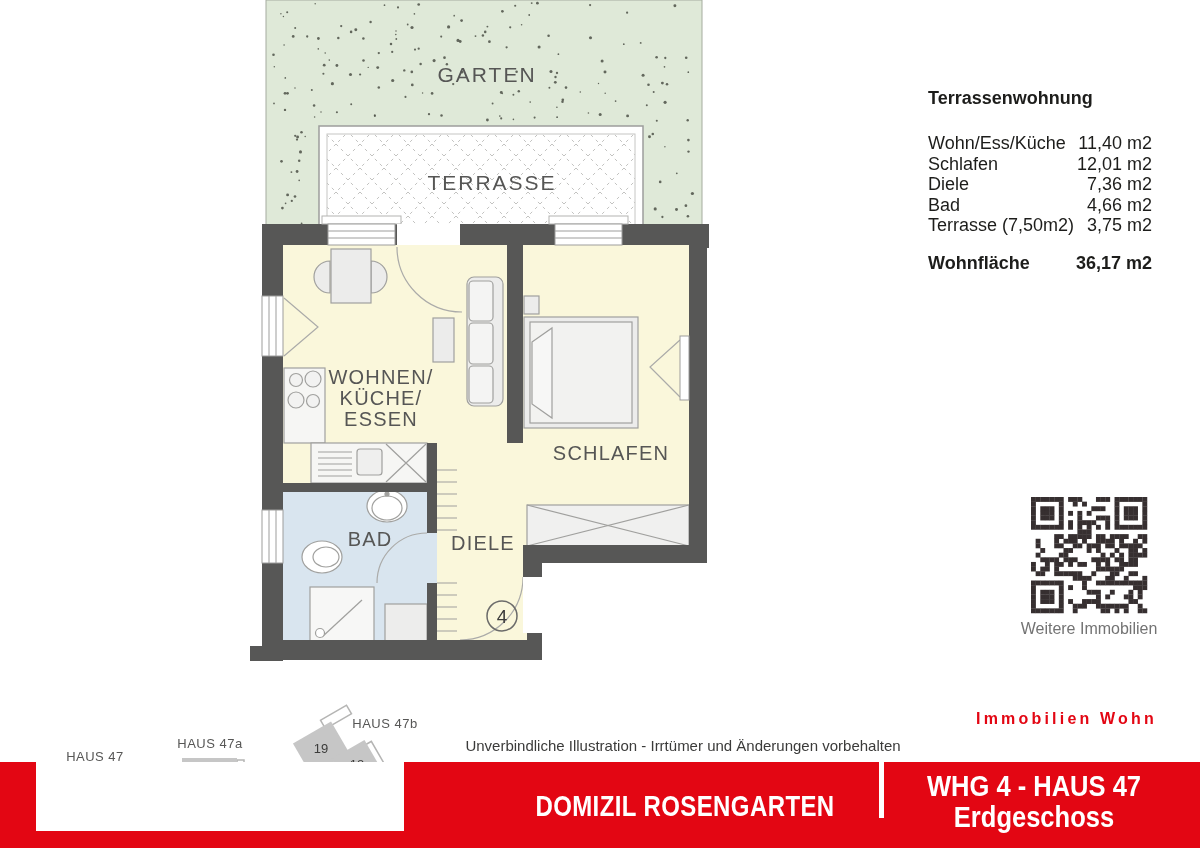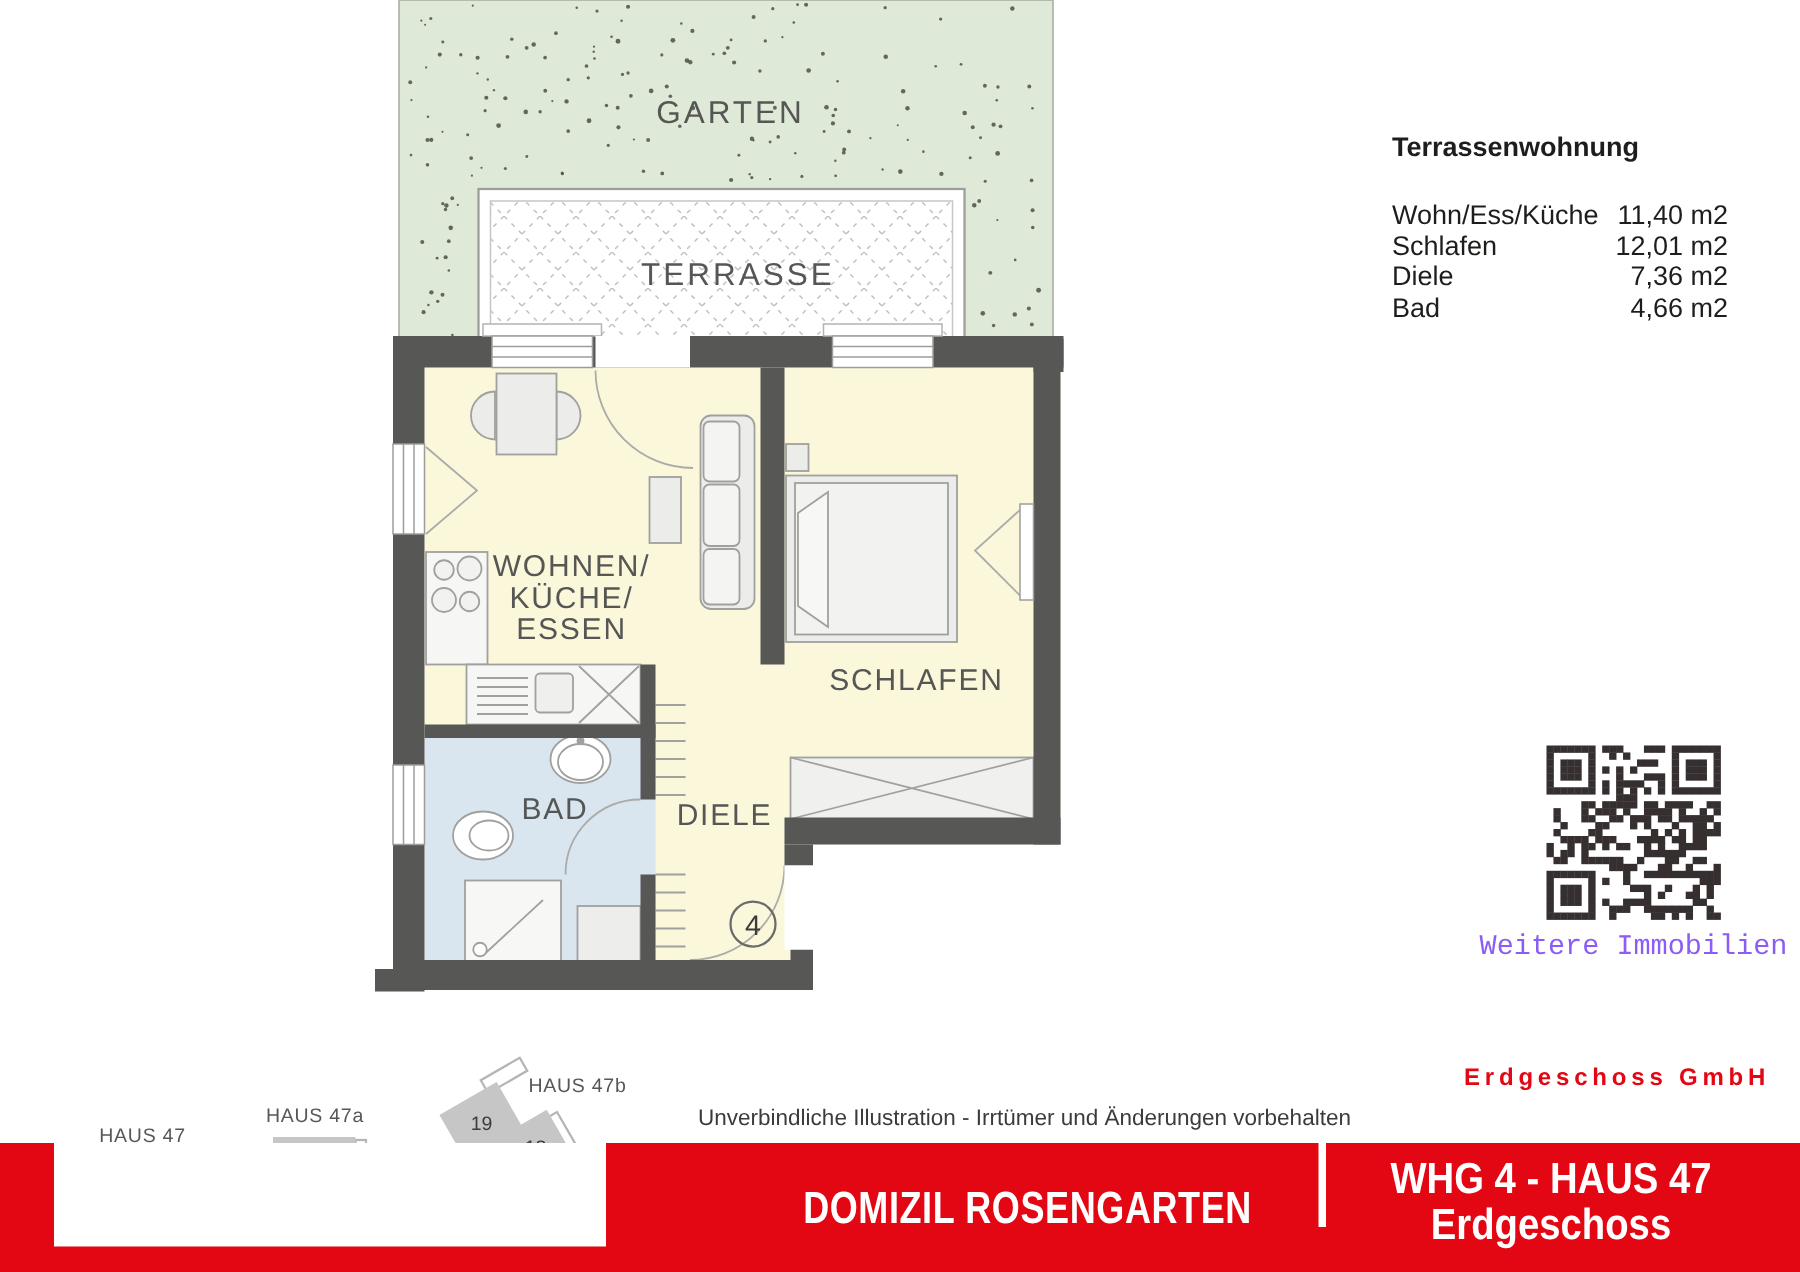--- a/index.html
+++ b/index.html
@@ -14,21 +14,21 @@
   .mini-num-hl{fill:#ffffff;font-size:13px;font-weight:bold;}
 
   
   .area-table{position:absolute;left:928px;top:88px;width:224px;color:#1d1d1b;}
   .area-table .title{font-size:18px;font-weight:bold;}
   .area-table .rows{margin-top:24px;}
   .area-row{display:flex;justify-content:space-between;font-size:18px;line-height:20.5px;}
   .area-total{display:flex;justify-content:space-between;font-size:18px;font-weight:bold;margin-top:17px;}
 
   .qr-caption{position:absolute;left:1089px;top:620px;transform:translateX(-50%);
-              font-size:19px;color:#8b5cf6;white-space:nowrap;font-family:Liberation Mono, monospace;}
+              font-size:16px;color:#737373;white-space:nowrap;}
 
   
   .redbar{position:absolute;left:0;top:762px;width:1200px;height:86px;background:#e30613;}
   .notch{position:absolute;left:36px;top:762px;width:368px;height:69px;background:#ffffff;}
   .divider{position:absolute;left:879px;top:762px;width:5px;height:56px;background:#ffffff;}
   .disclaimer{position:absolute;left:683px;top:737px;transform:translateX(-50%);
               font-size:15px;color:#3b3b3a;white-space:nowrap;text-align:center;}
   .project-title{position:absolute;left:685px;top:789px;transform:translateX(-50%) scaleX(0.8);
                  font-size:30px;font-weight:bold;color:#ffffff;white-space:nowrap;letter-spacing:0.5px;}
   .whg-panel{position:absolute;left:884px;top:771px;width:300px;text-align:center;color:#ffffff;}
@@ -733,31 +733,39 @@
       <span>12,01 m2</span>
     </div>
     <div class="area-row">
       <span>Diele</span>
       <span>7,36 m2</span>
     </div>
     <div class="area-row">
       <span>Bad</span>
       <span>4,66 m2</span>
     </div>
+    <div class="area-row">
+      <span>Terrasse (7,50m2)</span>
+      <span>3,75 m2</span>
+    </div>
+  </div>
+  <div class="area-total">
+    <span>Wohnfläche</span>
+    <span>36,17 m2</span>
   </div>
 </div>
 
 <div class="qr-caption">Weitere Immobilien</div>
 
 <div class="redbar"></div>
 <div class="notch"></div>
 <div class="divider"></div>
 <div class="disclaimer">Unverbindliche Illustration - Irrtümer und Änderungen vorbehalten</div>
 <div class="project-title">DOMIZIL ROSENGARTEN</div>
 <div class="whg-panel">
   <div class="l1">WHG 4 - HAUS 47</div>
   <div class="l2">Erdgeschoss</div>
 </div>
 <div class="brand">
-  <div class="bs">Erdgeschoss GmbH</div>
+  <div class="bs">Immobilien Wohn</div>
 </div>
 
 </div>
 
 </body></html>

